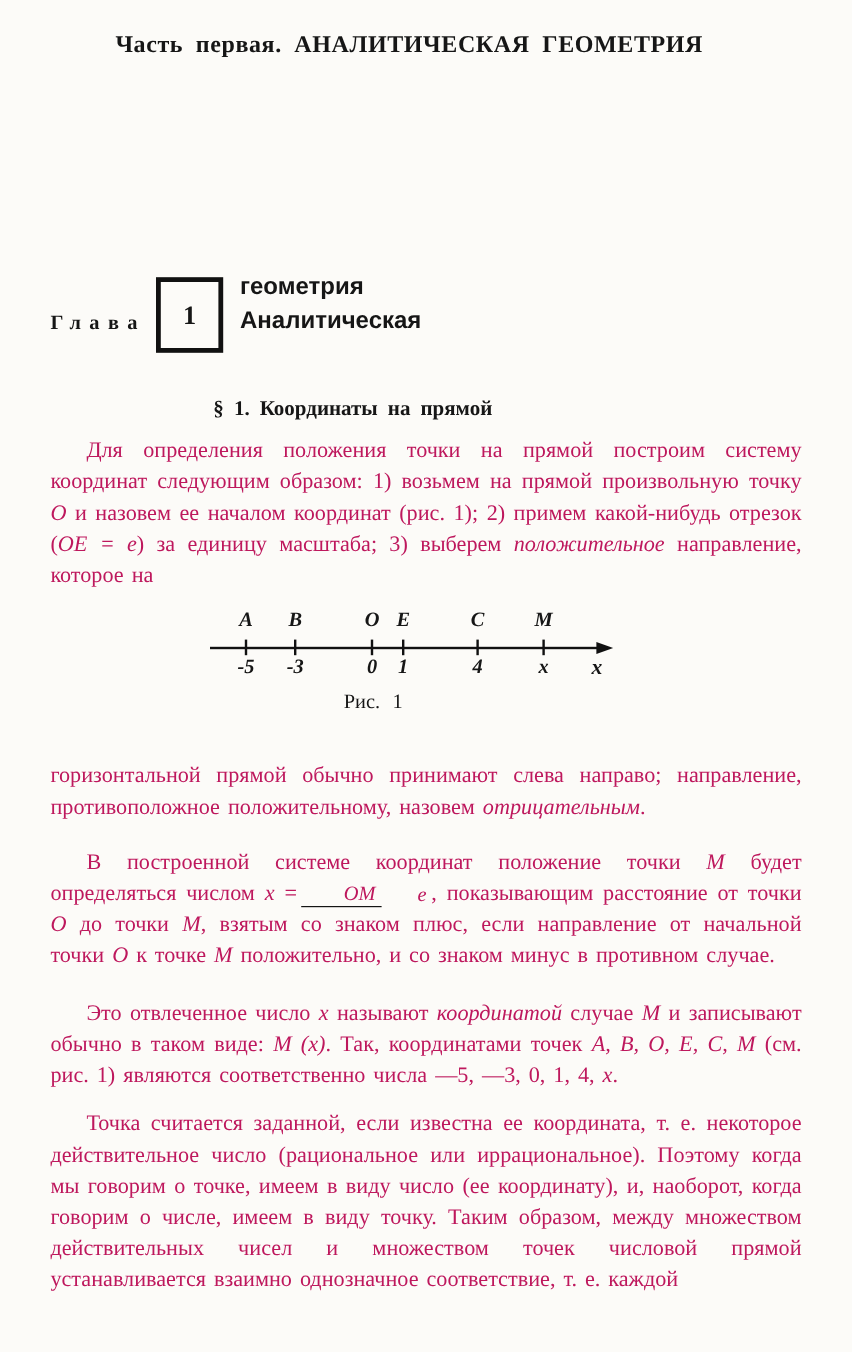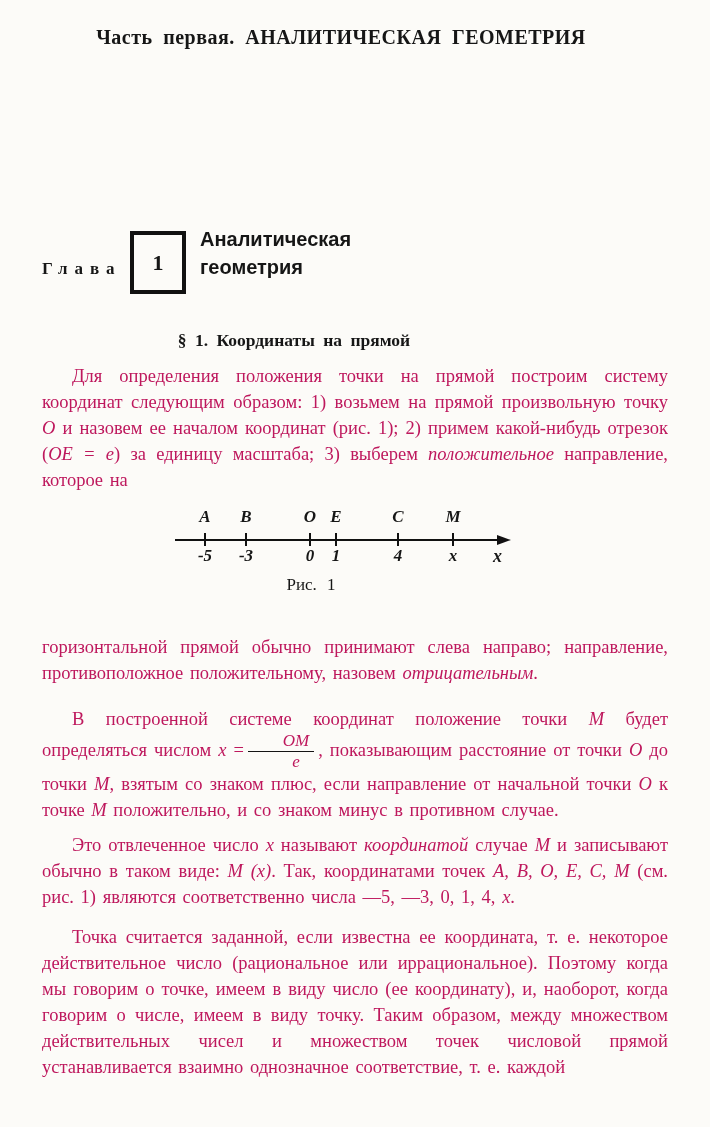--- a/index.html
+++ b/index.html
@@ -55,21 +55,21 @@
     margin: 0;
     font-size: 18.5px; line-height: 26px;
     text-align: justify; word-spacing: 2px;
     color: #be185d;
   }
   .indent { text-indent: 30px; }
   i { font-style: italic; }
 
   
   .frac {
-    display: inline-flex; flex-direction: column;
+    display: inline-flex; 
     align-items: center; vertical-align: middle;
     margin: 0 4px; line-height: 1.05; font-size: 17px; font-family: Liberation Serif, serif;
   }
   .frac .num { border-bottom: 1.6px solid #141414; padding: 0 5px 1px; }
   .frac .den { padding-top: 1px; }
 
   
   .figure { top: 503px; left: 175px; width: 360px; height: 72px; }
   .axis-line {
     position: absolute; top: 36px; left: 0; width: 324px; height: 2px;
@@ -108,22 +108,22 @@
 <body>
 
 <div class="abs part-title">Часть первая. АНАЛИТИЧЕСКАЯ ГЕОМЕТРИЯ</div>
 
 <div class="abs chapter-block">
   <span class="chapter-word">Глава</span>
   <div class="chapter-box">
     <span class="num">1</span>
   </div>
   <div class="chapter-title">
+    <div>геометрия</div>
     <div>Аналитическая</div>
-    <div>геометрия</div>
   </div>
 </div>
 
 <div class="abs section-title">§ 1. Координаты на прямой</div>
 
 <p class="body-p indent" style="top:363px"><span>Для определения положения точки на прямой построим систему координат следующим образом: 1) возьмем на прямой произвольную точку </span><i>O</i><span> и назовем ее началом координат (рис. 1); 2) примем какой-нибудь отрезок (</span><i>OE = e</i><span>) за единицу масштаба; 3) выберем </span><i>положительное</i><span> направление, которое на</span></p>
 
 <div class="abs figure">
   <div class="axis-line"></div>
   <div class="axis-arrow"></div>

